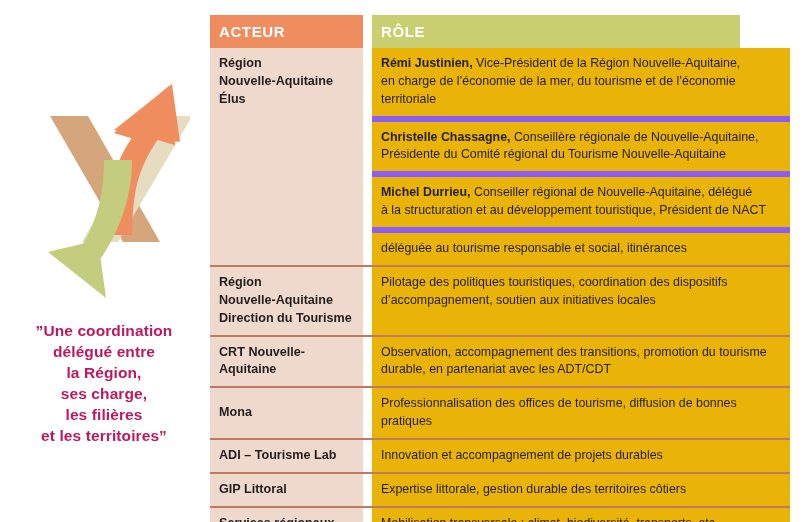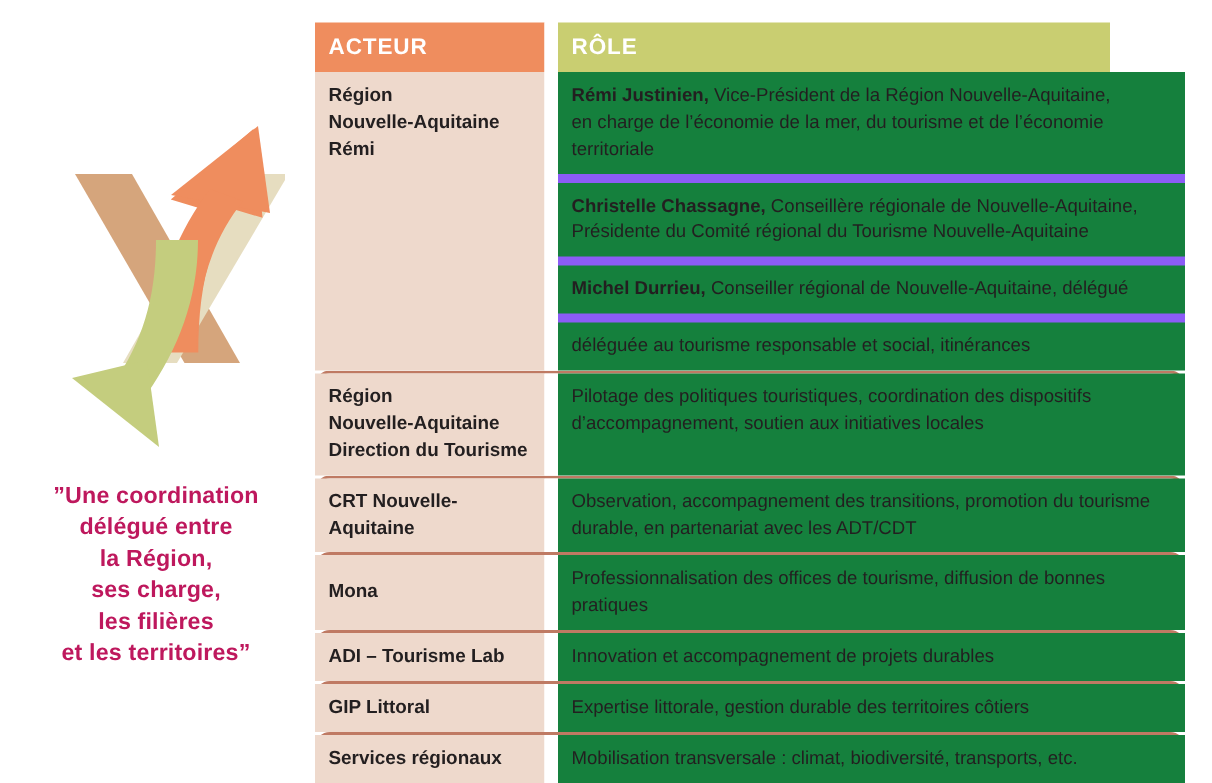--- a/index.html
+++ b/index.html
@@ -90,21 +90,20 @@
   .th-role {
     width: 368px;
     background: #c9ce71;
     padding-left: 9px;
   }
 
   .trow {
     display: flex;
     width: 580px;
     box-sizing: border-box;
-    border-radius: 10px;
   }
   .trow.sep-top {
     border-top: 2.5px solid #bf7a63;
   }
 
   .cell-acteur {
     width: 153px;
     flex: 0 0 153px;
     box-sizing: border-box;
     background: #eed9cc;
@@ -116,21 +115,21 @@
   }
   .cell-gap {
     width: 9px;
     flex: 0 0 9px;
     background: #ffffff;
   }
   .cell-role {
     width: 418px;
     flex: 0 0 418px;
     box-sizing: border-box;
-    background: #15803d;
+    background: #eab308;
     color: #231f20;
   }
 
   .subrow {
     box-sizing: border-box;
     padding: 7px 8px 7px 9px;
     font-size: 12.4px;
     line-height: 1.44;
   }
   .subrow + .subrow {
@@ -191,35 +190,36 @@
       <div class="th th-gap"></div>
       <div class="th th-role">RÔLE</div>
     </div>
 
     <div id="table-body">
         <div class="trow">
           <div class="cell-acteur acteur-top-align">
             <div>
               <span class="aline">Région</span>
               <span class="aline">Nouvelle-Aquitaine</span>
-              <span class="aline">Rémi</span>
+              <span class="aline">Élus</span>
             </div>
           </div>
           <div class="cell-gap"></div>
           <div class="cell-role">
             <div class="subrow">
               <div><b>Rémi Justinien,</b> Vice-Président de la Région Nouvelle-Aquitaine,</div>
               <div>en charge de l’économie de la mer, du tourisme et de l’économie territoriale</div>
             </div>
             <div class="subrow">
               <div><b>Christelle Chassagne,</b> Conseillère régionale de Nouvelle-Aquitaine,</div>
               <div>Présidente du Comité régional du Tourisme Nouvelle-Aquitaine</div>
             </div>
             <div class="subrow">
               <div><b>Michel Durrieu,</b> Conseiller régional de Nouvelle-Aquitaine, délégué</div>
+              <div>à la structuration et au développement touristique, Président de NACT</div>
             </div>
             <div class="subrow">
               <div>déléguée au tourisme responsable et social, itinérances</div>
             </div>
           </div>
         </div>
         <div class="trow sep-top">
           <div class="cell-acteur acteur-mid-align">
             <div>
               <span class="aline">Région</span>

